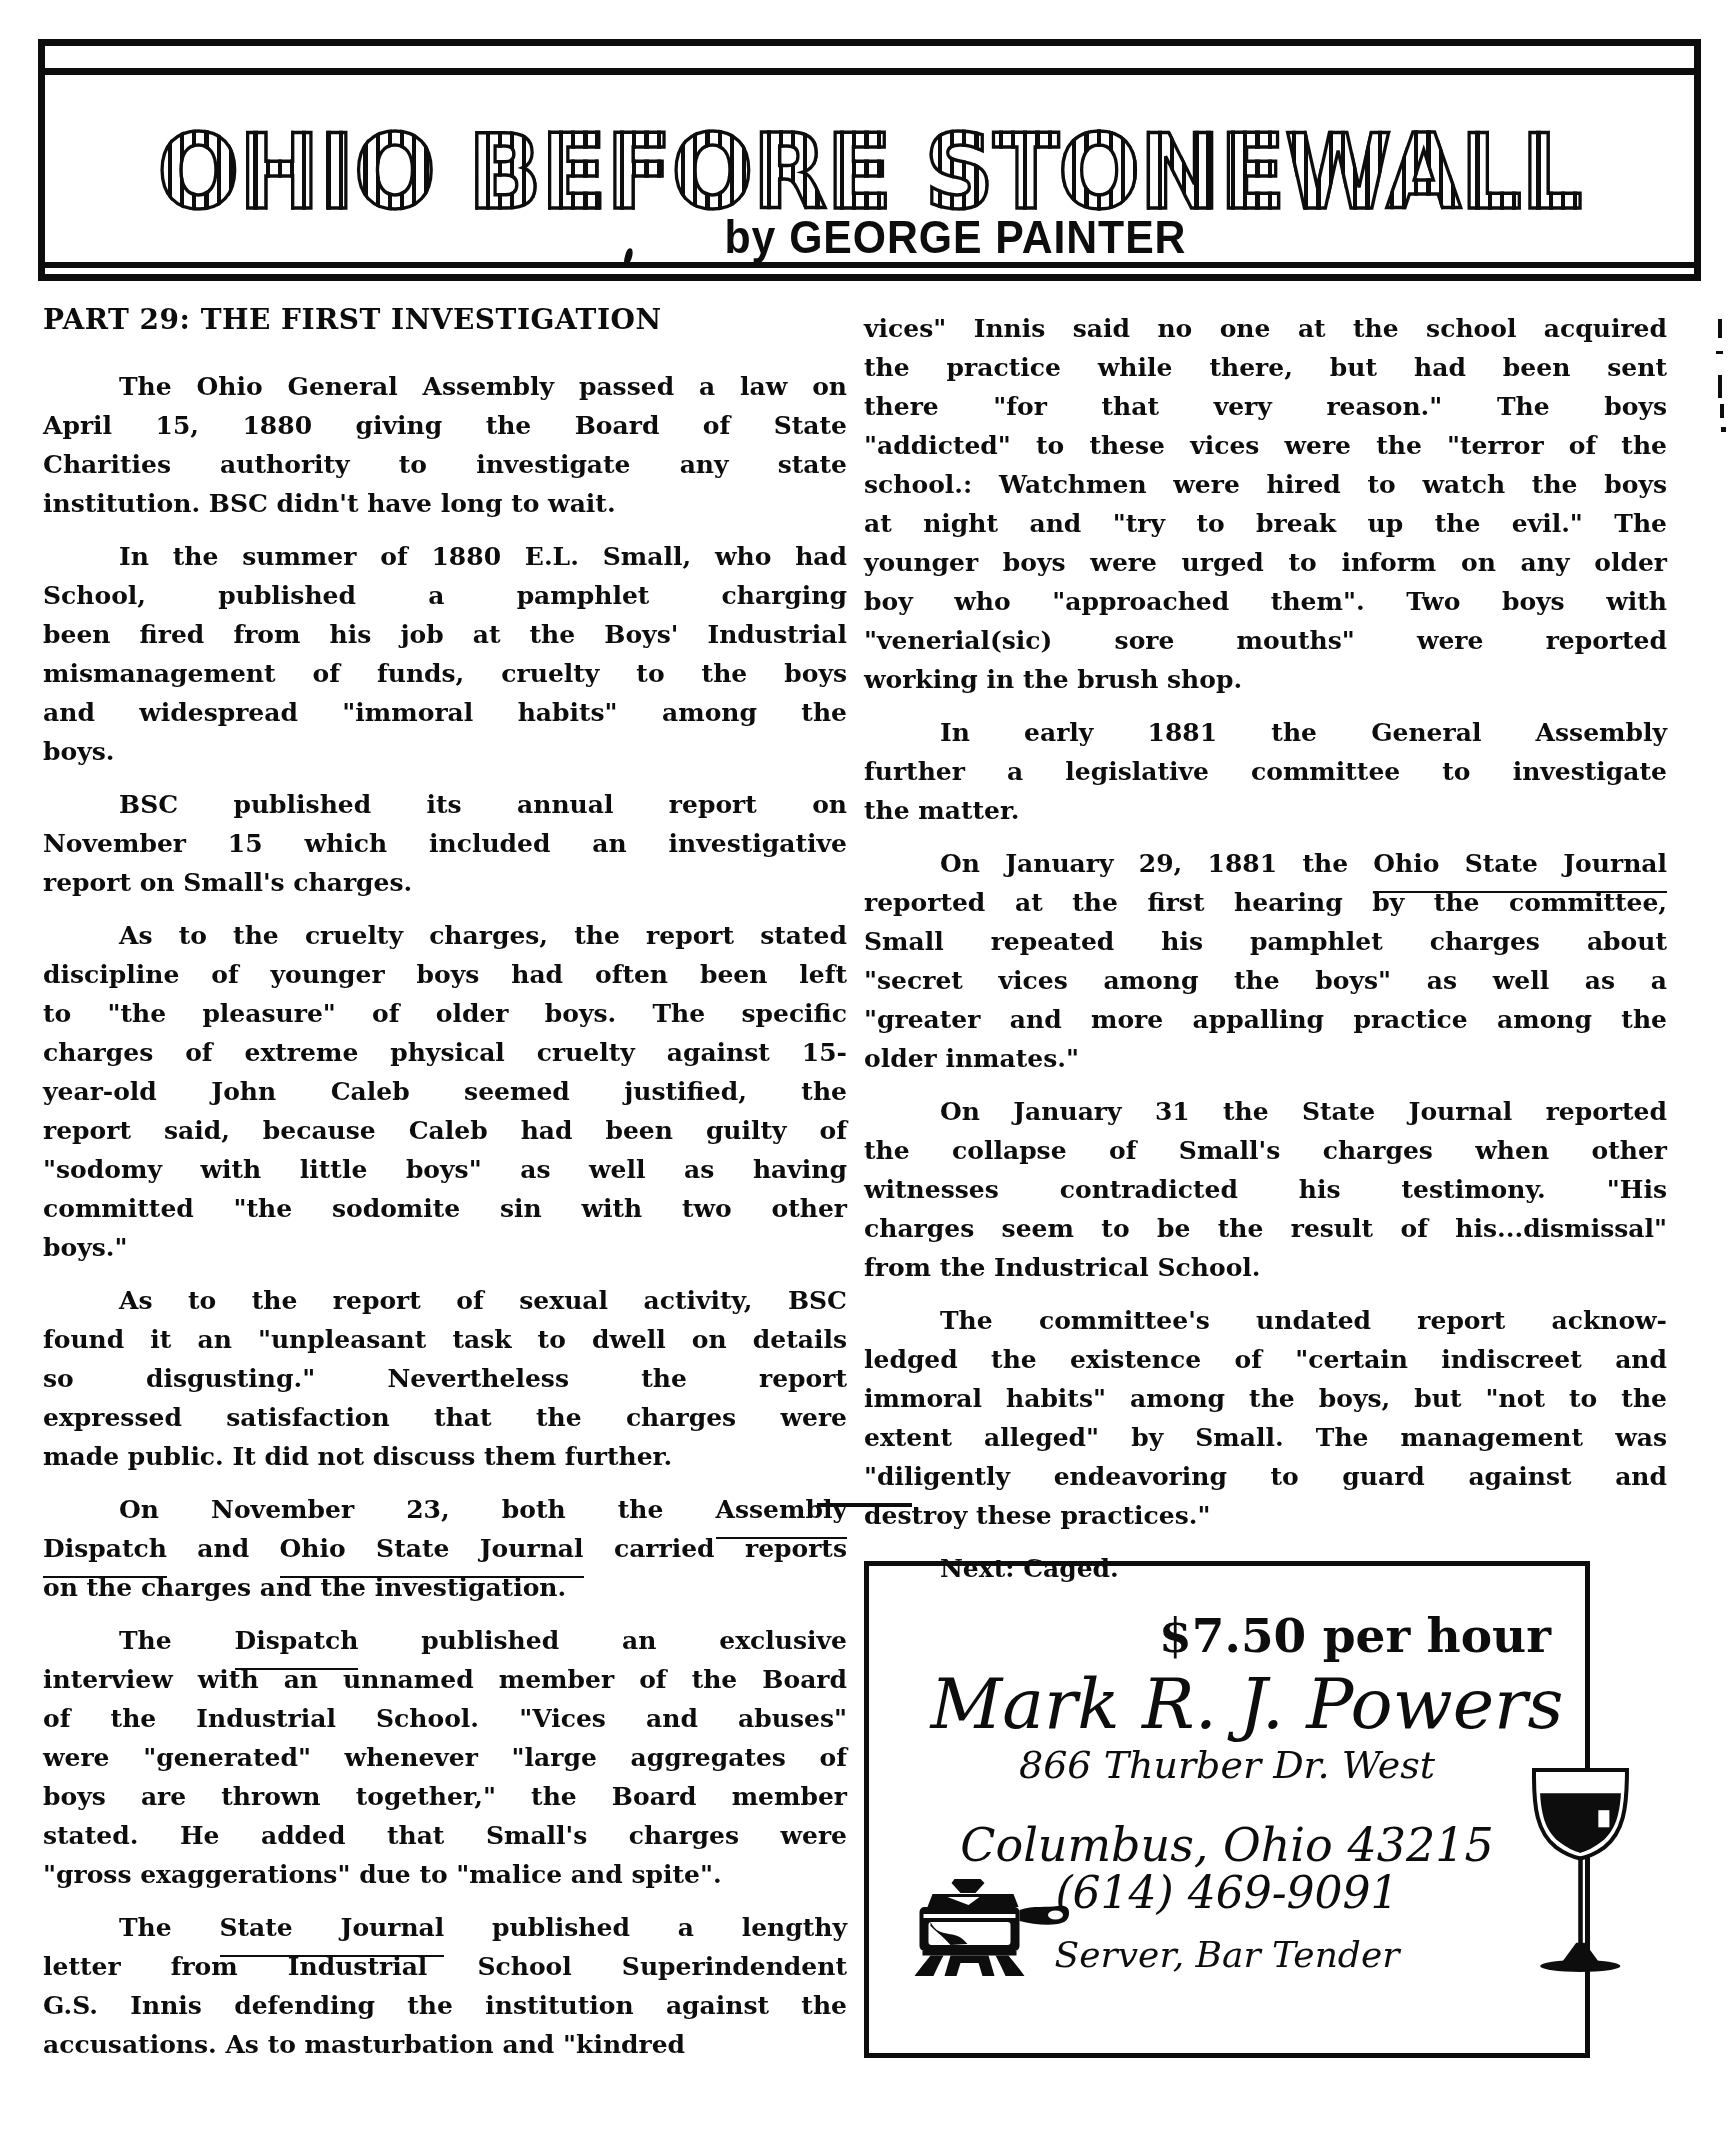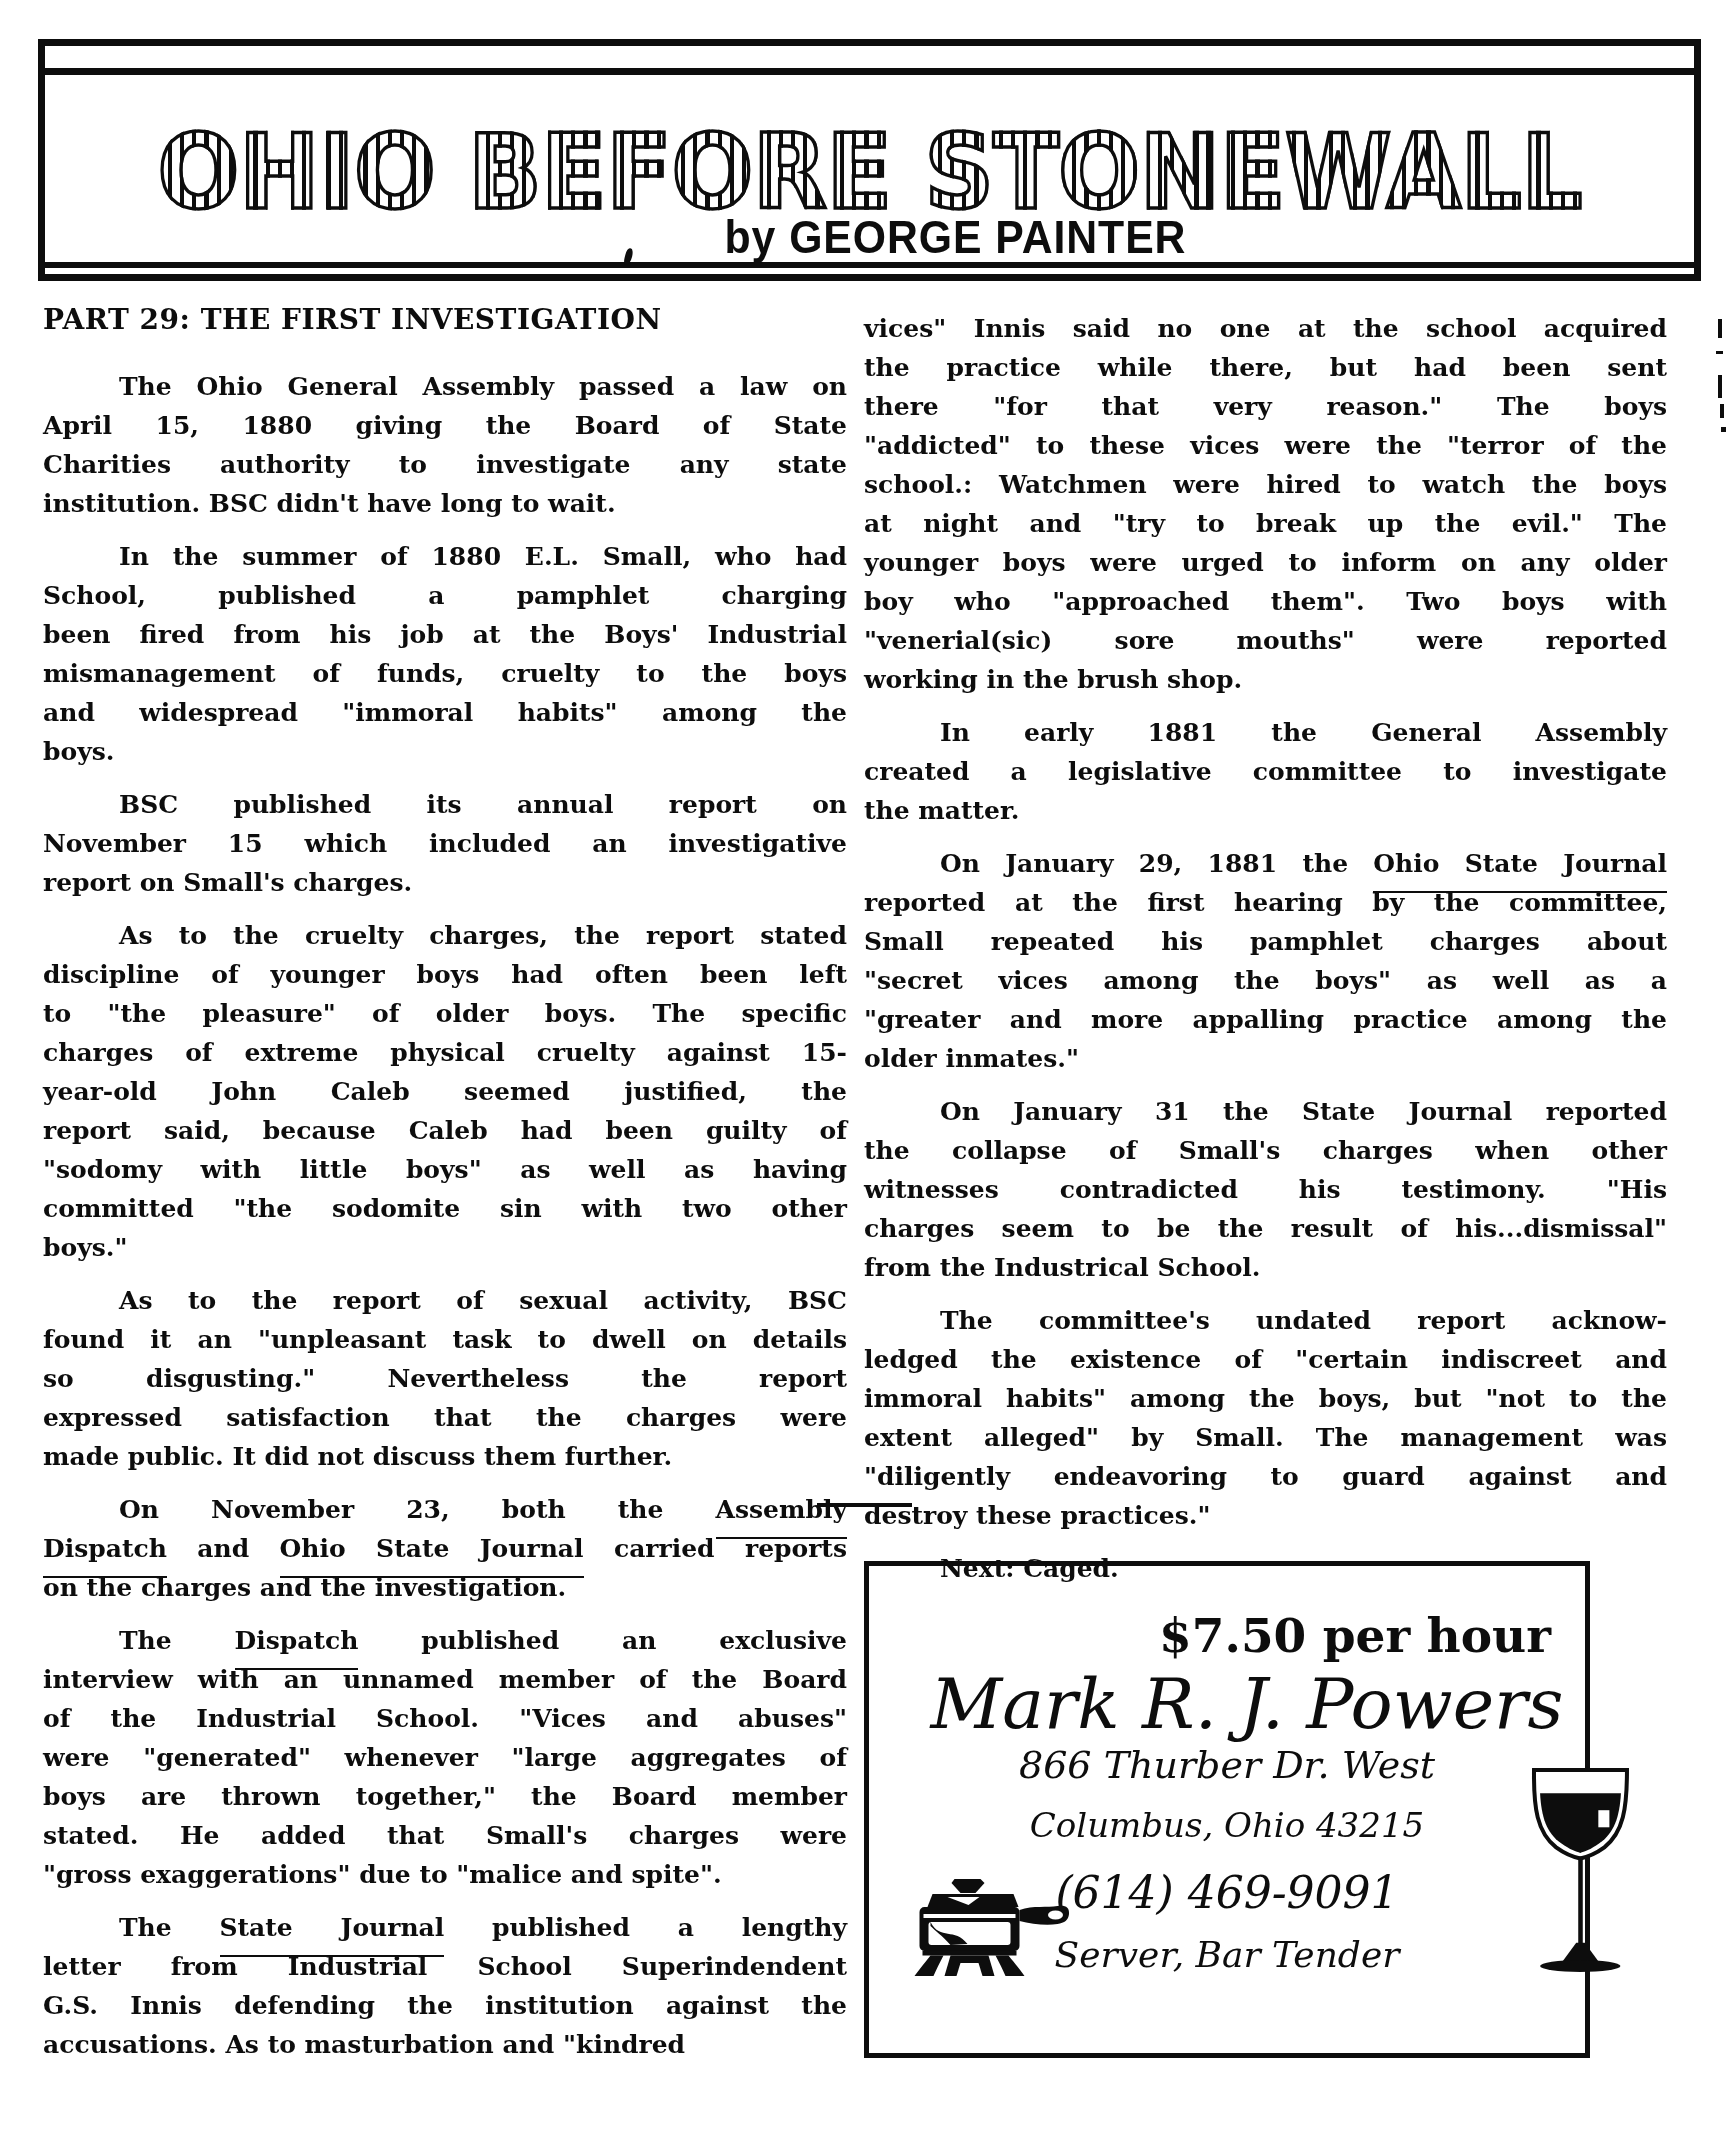--- a/index.html
+++ b/index.html
@@ -41,21 +41,21 @@
   .u { border-bottom:2.5px solid var(--ink); padding-bottom:13px; }
 
   
   .adbox { position:absolute; left:864px; top:1561px; width:726px; height:497px;
            border:5.5px solid var(--ink); color:var(--ink); }
   .ad-price { position:absolute; top:46px; right:34px;
            font-weight:700; font-size:47px; line-height:1; }
   .ad-center { position:absolute; left:0; width:100%; text-align:center; font-style:italic; line-height:1; }
   .ad-name  { top:103px; font-size:70px;padding-left:40px; }
   .ad-line1 { top:180px; font-size:38px; }
-  .ad-line2 { top:242px; font-size:34px; }
+  .ad-line2 { top:256px; font-size:46px; }
   .ad-phone { top:305px; font-size:44px; }
   .ad-role  { top:371px; font-size:36px;text-align:center; }
   .pot   { position:absolute; left:35px;   top:312px; }
   .glass { position:absolute; left:660px; top:201px; }
 
   
   .spk { position:absolute; background:var(--ink); }
   .spk-comma { left:625px; top:248px; width:6.5px; height:17px;
                border-radius:50% 50% 60% 40%; transform:rotate(14deg); }
   .spk-dash  { left:817px; top:1503px; width:95px; height:4px; }
@@ -142,21 +142,21 @@
       <div class="ln"><span>"addicted" to these vices were the "terror of the</span></div>
       <div class="ln"><span>school.: Watchmen were hired to watch the boys</span></div>
       <div class="ln"><span>at night and "try to break up the evil." The</span></div>
       <div class="ln"><span>younger boys were urged to inform on any older</span></div>
       <div class="ln"><span>boy who "approached them". Two boys with</span></div>
       <div class="ln"><span>"venerial(sic) sore mouths" were reported</span></div>
       <div class="ln final"><span>working in the brush shop.</span></div>
     </div>
     <div class="para">
       <div class="ln indent"><span>In early 1881 the General Assembly</span></div>
-      <div class="ln"><span>created a legislative committee to investigate</span></div>
+      <div class="ln"><span>further a legislative committee to investigate</span></div>
       <div class="ln final"><span>the matter.</span></div>
     </div>
     <div class="para">
       <div class="ln indent"><span>On January 29, 1881 the </span><span class="u">Ohio State Journal</span></div>
       <div class="ln"><span>reported at the first hearing by the committee,</span></div>
       <div class="ln"><span>Small repeated his pamphlet charges about</span></div>
       <div class="ln"><span>"secret vices among the boys" as well as a</span></div>
       <div class="ln"><span>"greater and more appalling practice among the</span></div>
       <div class="ln final"><span>older inmates."</span></div>
     </div>

